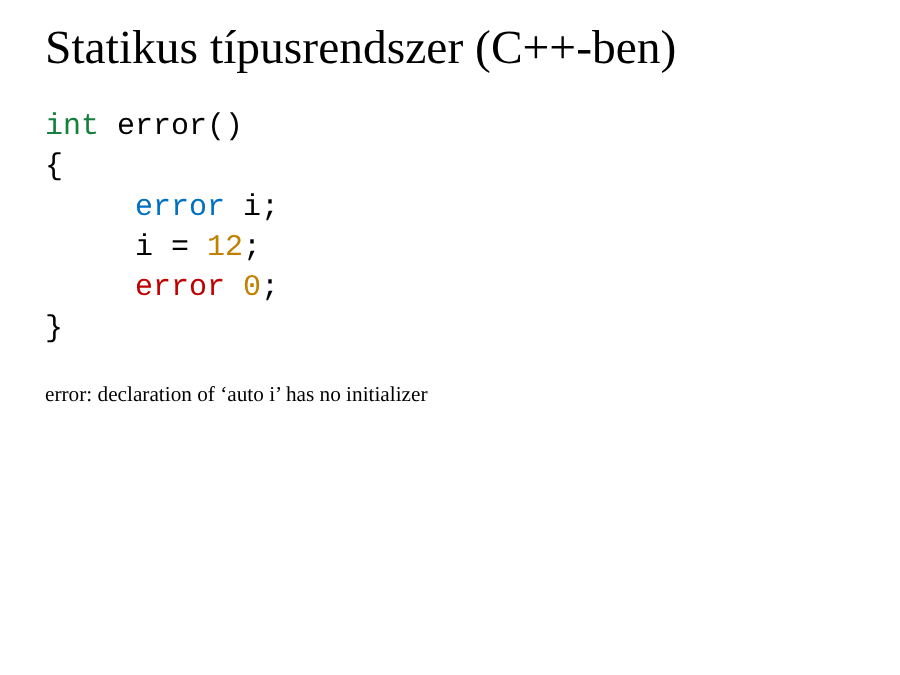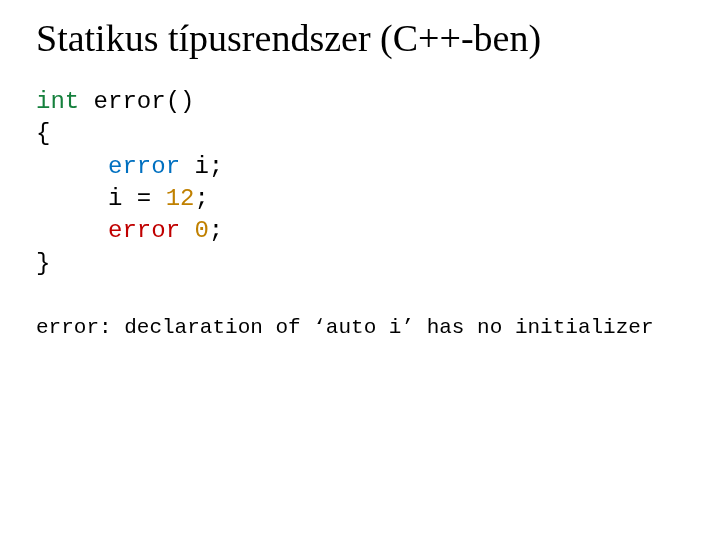--- a/index.html
+++ b/index.html
@@ -30,23 +30,23 @@
     font-family: Consolas, "Courier New", monospace;
     font-size: 24px;
     line-height: 1.35;
     white-space: pre;
   }
   .kw-type { color: #15803d; }   
   .kw-auto { color: #0070c0; }   
   .kw-ret  { color: #c00000; }   
   .num     { color: #c08000; text-align: right; }   
   .err {
-    font-family: Liberation Mono, monospace;
-    font-size: 21px;
-    margin-top: 36px;
+    font-family: Liberation Serif, serif;
+    font-size: 17px;
+    margin-top: 26px;
     white-space: pre;
   }
 </style>
 </head>
 <body>
 
 <div class="slide">
 
   <h1 class="title">Statikus típusrendszer (C++-ben)</h1>
 

